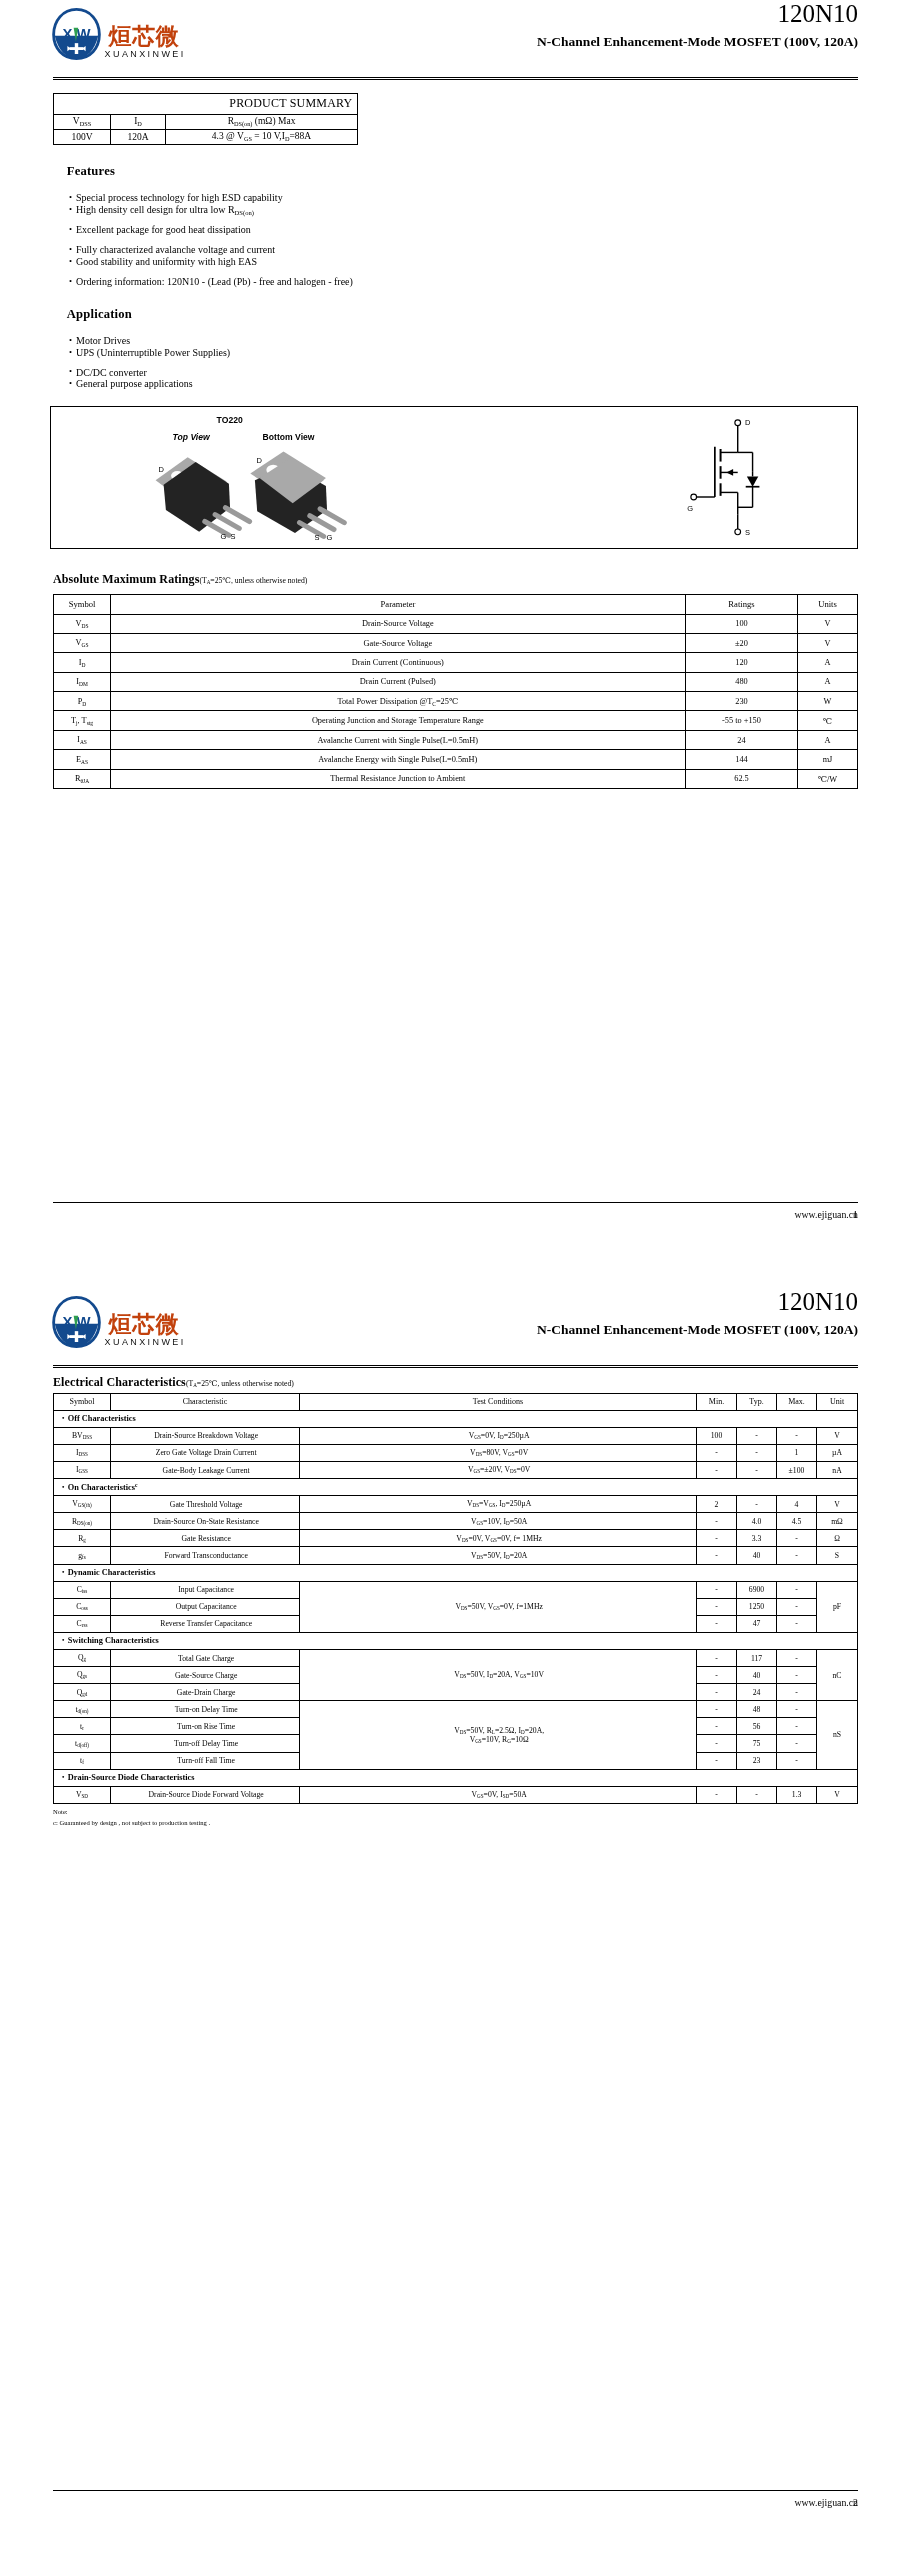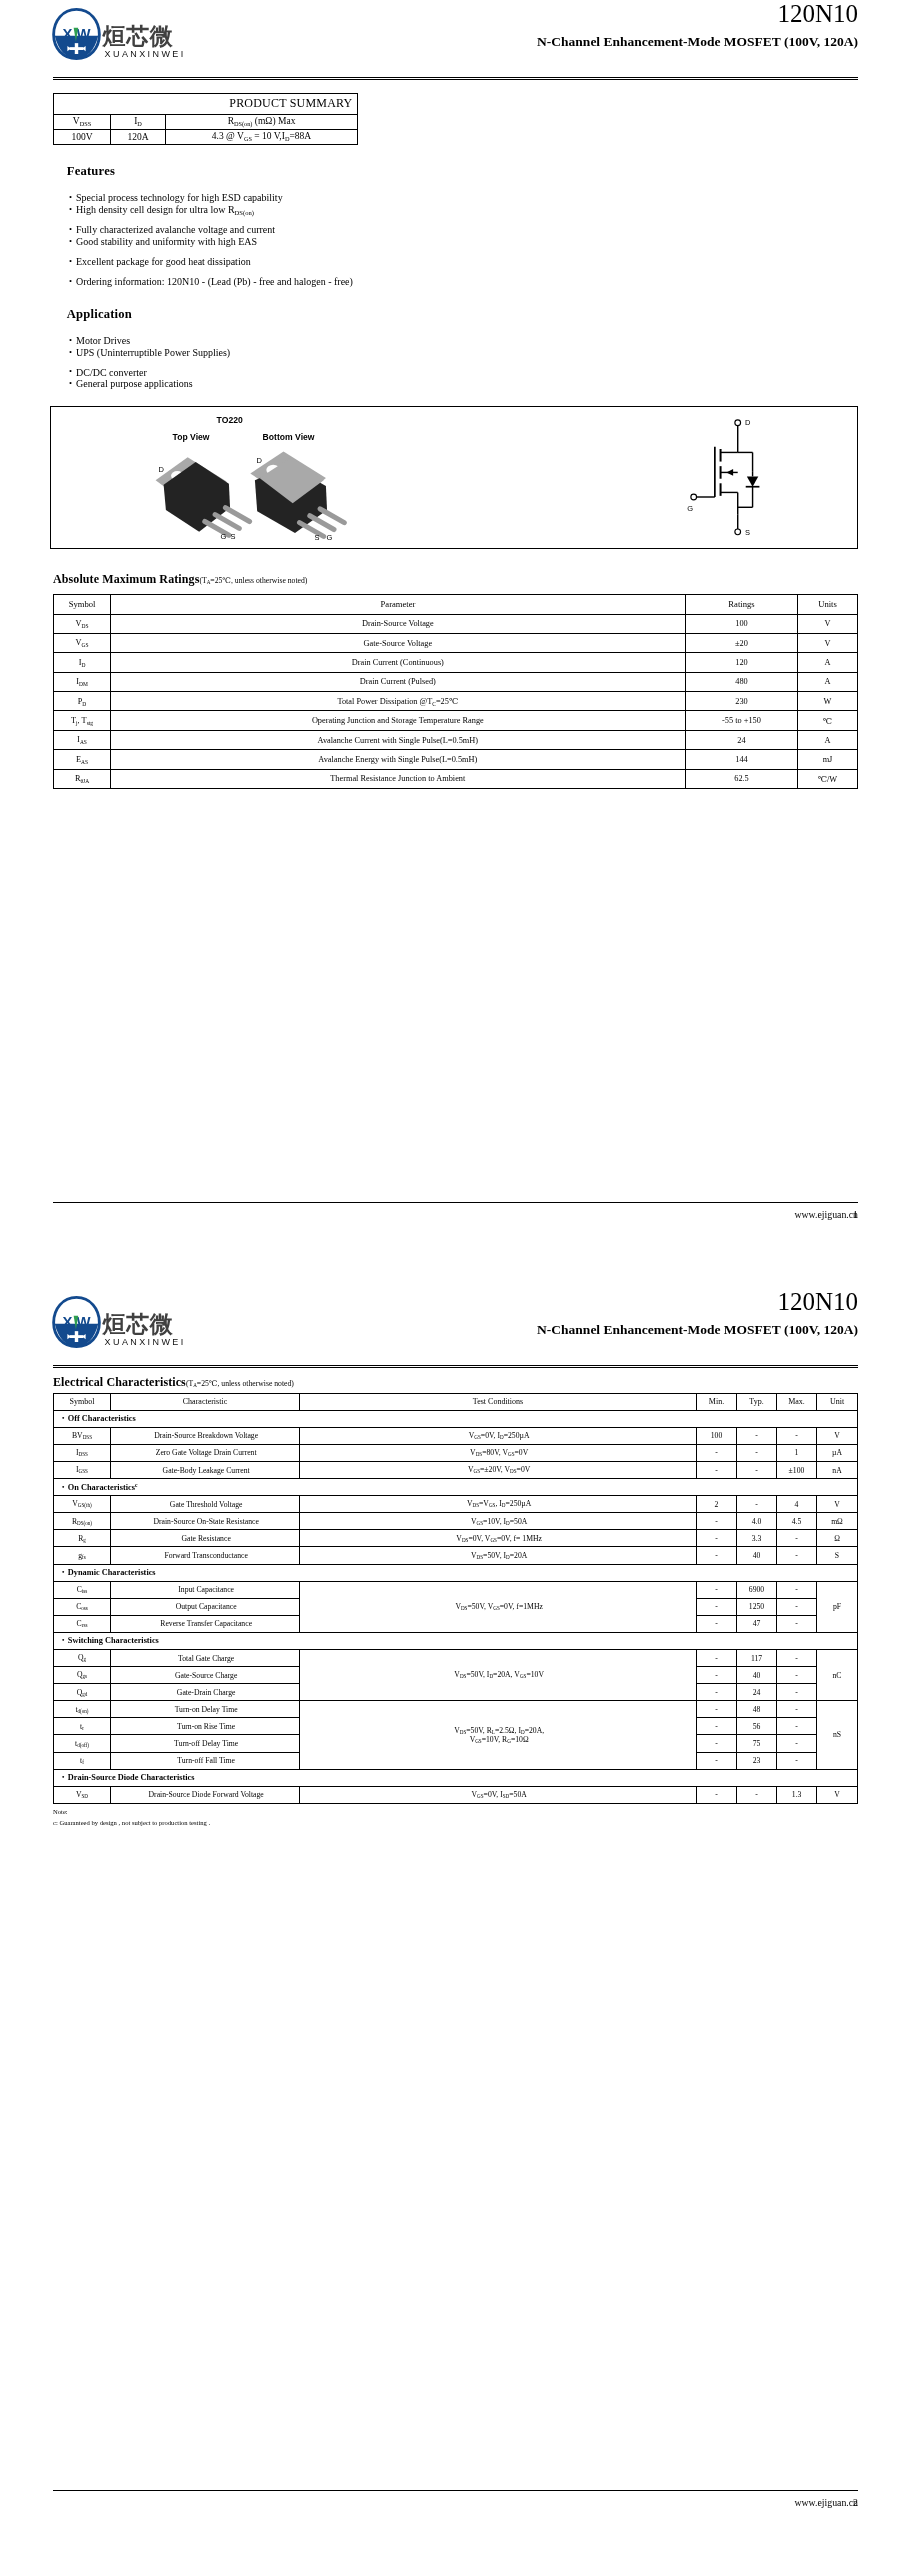--- a/index.html
+++ b/index.html
@@ -4,21 +4,21 @@
 <style>
   html,body{margin:0;padding:0;background:#ffffff;}
   body{width:911px;font-family:"Liberation Serif","DejaVu Serif",serif;color:#000;}
   .page{width:911px;height:1288px;position:relative;box-sizing:border-box;padding:0 53px;}
   .page2{height:1288px;}
 
   
   .hdr{position:relative;height:75px;}
   .logo-wrap{position:absolute;left:-3.4px;top:5.7px;display:flex;align-items:flex-end;}
   .logo-mark{width:53px;height:56px;position:relative;}
-  .logo-cn{font-family:"DejaVu Sans",sans-serif;font-weight:700;font-size:23px;letter-spacing:0.6px;line-height:1;color:#404040;margin-left:0;margin-bottom:13.8px;}
+  .logo-cn{font-family:"DejaVu Sans",sans-serif;font-weight:700;font-size:23px;letter-spacing:0.6px;line-height:1;color:#c2410c;margin-left:6px;margin-bottom:13.8px;}
   .logo-en{font-family:"Liberation Sans","DejaVu Sans",sans-serif;font-size:9px;letter-spacing:2.4px;color:#111;position:absolute;left:55px;bottom:2.3px;white-space:nowrap;}
   .part-no{position:absolute;right:0;top:0;font-size:25px;font-weight:400;font-family:"Liberation Serif",serif;letter-spacing:0px;}
   .subtitle{position:absolute;right:0;top:34px;font-size:13.5px;font-weight:700;white-space:nowrap;}
   .rule-thick{border-top:1.7px solid #000;margin-top:2.3px;}
   .rule-thin{border-top:0.6px solid #000;margin-top:1.1px;}
 
   
   table{border-collapse:collapse;}
   .ps{width:304px;margin-top:12.6px;table-layout:fixed;}
   .ps td{border:0.6px solid #000;padding:1.7px 3.4px;font-size:9.5px;text-align:right;}
@@ -35,21 +35,21 @@
   .bcol{font-size:10px;line-height:1.15;}
   .bcol.left{width:270px;}
   .bcol.right{width:321px;}
   .bul:before{content:"\2022";margin-right:4px;font-size:8.6px;position:relative;top:-1.1px;}
   sub{font-size:.66em;vertical-align:-.28em;}
   sup{font-size:.66em;vertical-align:.5em;}
 
   
   .pkgbox{border:1.1px solid #000;height:141px;margin:16px 0 0 -3.4px;position:relative;}
   .pkg-to220{position:absolute;left:166px;top:8px;font-family:"Liberation Sans",sans-serif;font-weight:700;font-size:8.6px;}
-  .pkg-top{position:absolute;left:122px;top:25px;font-family:"Liberation Sans",sans-serif;font-weight:700;font-size:8.6px;}
+  .pkg-top{position:absolute;left:122px;top:25px;font-family:"Liberation Sans",sans-serif;font-weight:700;font-size:8.6px;font-style:italic;}
   .pkg-bot{position:absolute;left:212px;top:25px;font-family:"Liberation Sans",sans-serif;font-weight:700;font-size:8.6px;}
   .pkg-img{position:absolute;top:41px;}
   .pinlbl{position:absolute;font-family:"Liberation Sans",sans-serif;font-size:7.5px;}
   .schem{position:absolute;right:86px;top:9.2px;}
 
   
   h3.tbl-title{font-size:12px;font-weight:700;margin:23px 0 6.9px 0;letter-spacing:0.1px;}
   h3.tbl-title span.cond{font-size:7.7px;font-weight:400;letter-spacing:0;}
   .amr{width:100%;table-layout:fixed;}
   .amr td,.amr th{border:0.6px solid #000;font-size:8.3px;font-weight:400;padding:2.9px 3.4px;height:12.6px;}
@@ -138,25 +138,25 @@
   </tbody>
     </table>
 
   <h2 class="sec">Features</h2>
   <div class="bullets">
     <div class="brow">
       <div class="bcol left bul">Special process technology for high ESD capability</div>
       <div class="bcol right"><span class="bul"></span><span>High density cell design for ultra low R</span><sub>DS(on)</sub></div>
     </div>
     <div class="brow">
+      <div class="bcol left bul">Excellent package for good heat dissipation</div>
+    </div>
+    <div class="brow">
       <div class="bcol left bul">Fully characterized avalanche voltage and current</div>
       <div class="bcol right bul">Good stability and uniformity with high EAS</div>
-    </div>
-    <div class="brow">
-      <div class="bcol left bul">Excellent package for good heat dissipation</div>
     </div>
     <div class="brow">
       <div class="bcol bul" style="width:574px">Ordering information:    120N10   - (Lead (Pb) - free and halogen - free)</div>
     </div>
   </div>
 
   <h2 class="sec">Application</h2>
   <div class="bullets">
     <div class="brow">
       <div class="bcol left bul">Motor Drives</div>

